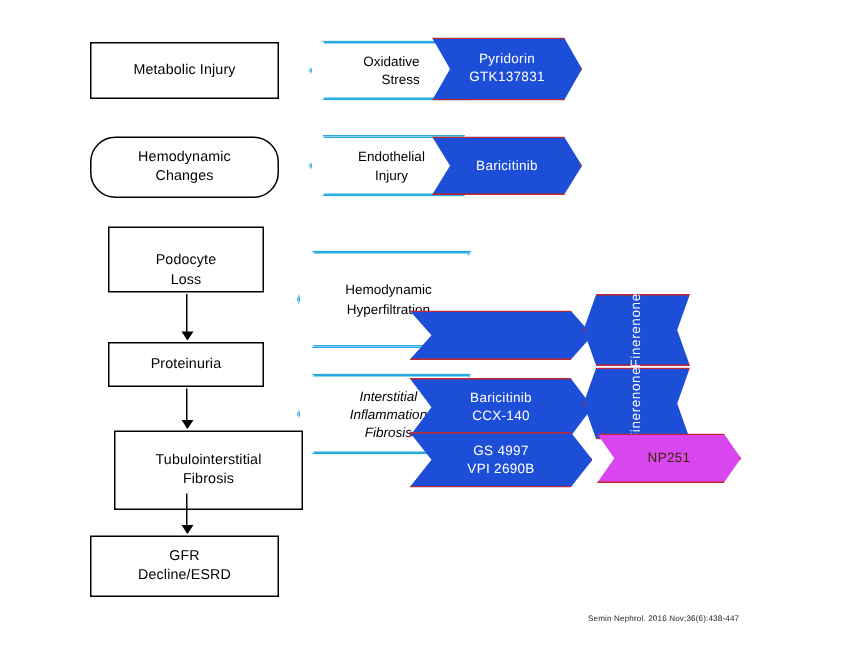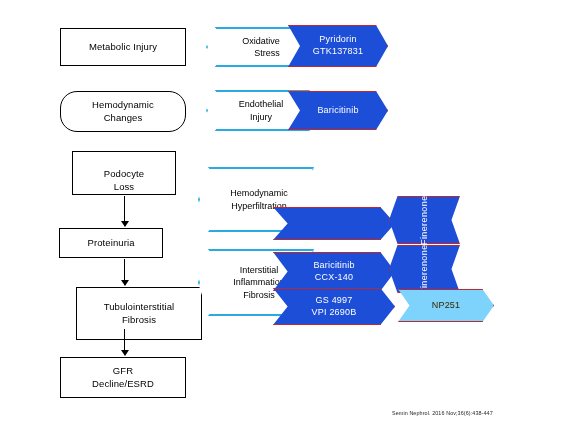--- a/index.html
+++ b/index.html
@@ -93,21 +93,21 @@
     flex-direction: column;
     align-items: center;
     justify-content: center;
     text-align: center;
     color: #ffffff;
     font-size: 9px;
     line-height: 1.3;
     clip-path: polygon(0% 0%, 88% 0%, 100% 50%, 88% 100%, 0% 100%, 12% 50%);
   }
   .drug.yellow {
-    background: #7dd3fc;
+    background: #d946ef;
     color: #3a2600;
     border-color: #C1272D;
   }
   .drug .sub {
     font-size: 5.6px;
     line-height: 1.2;
     letter-spacing: -.1px;
   }
   .drug .main {
     letter-spacing: .2px;
@@ -149,21 +149,21 @@
 
   <div class="path-box" style="left:72px; top:151px; width:104px; height:44px;align-items:flex-end;">
     <span>
       <span>Podocyte</span><br>
       <span>Loss</span>
     </span>
   </div>
 
   <div class="v-arrow" style="left:124px; top:196px; height:30px;"></div>
 
-  <div class="path-box" style="left:59px; top:228px; width:104px; height:30px;">
+  <div class="path-box" style="left:72px; top:228px; width:104px; height:30px;">
     <span>Proteinuria</span>
   </div>
 
   <div class="v-arrow" style="left:124px; top:259px; height:26px;"></div>
 
   <div class="path-box" style="left:76px; top:287px; width:126px; height:53px;">
     <span>
       <span>Tubulointerstitial</span><br>
       <span>Fibrosis</span>
     </span>
@@ -195,21 +195,21 @@
   </div>
 
   <div class="mech" style="left:198px; top:167px; width:116px; height:65px;">
     <span class="mech-inner"></span>
     <span class="mech-label">
       <span>Hemodynamic</span><br>
       <span>Hyperfiltration</span>
     </span>
   </div>
 
-  <div class="mech" style="left:198px; top:249px; width:116px; height:67px;">
+  <div class="mech" style="left:198px; top:249px; width:116px; height:54px;font-style:italic;">
     <span class="mech-inner"></span>
     <span class="mech-label">
       <span>Interstitial</span><br>
       <span>Inflammation</span><br>
       <span>Fibrosis</span>
     </span>
   </div>
 
   <div class="drug" style="left:288px; top:25px; width:100px; height:42px;">
     <span class="main">Pyridorin</span>

